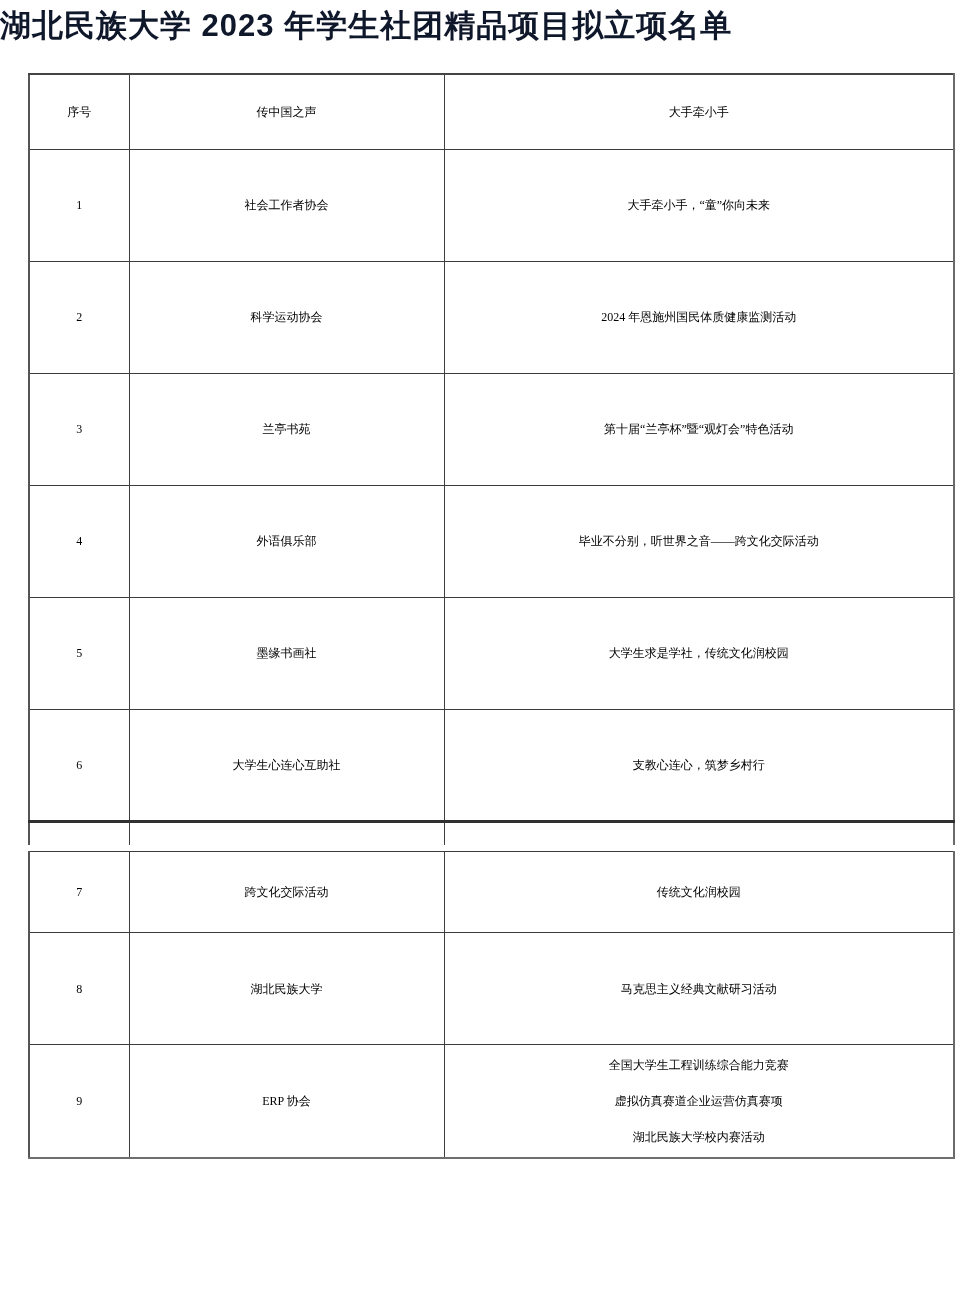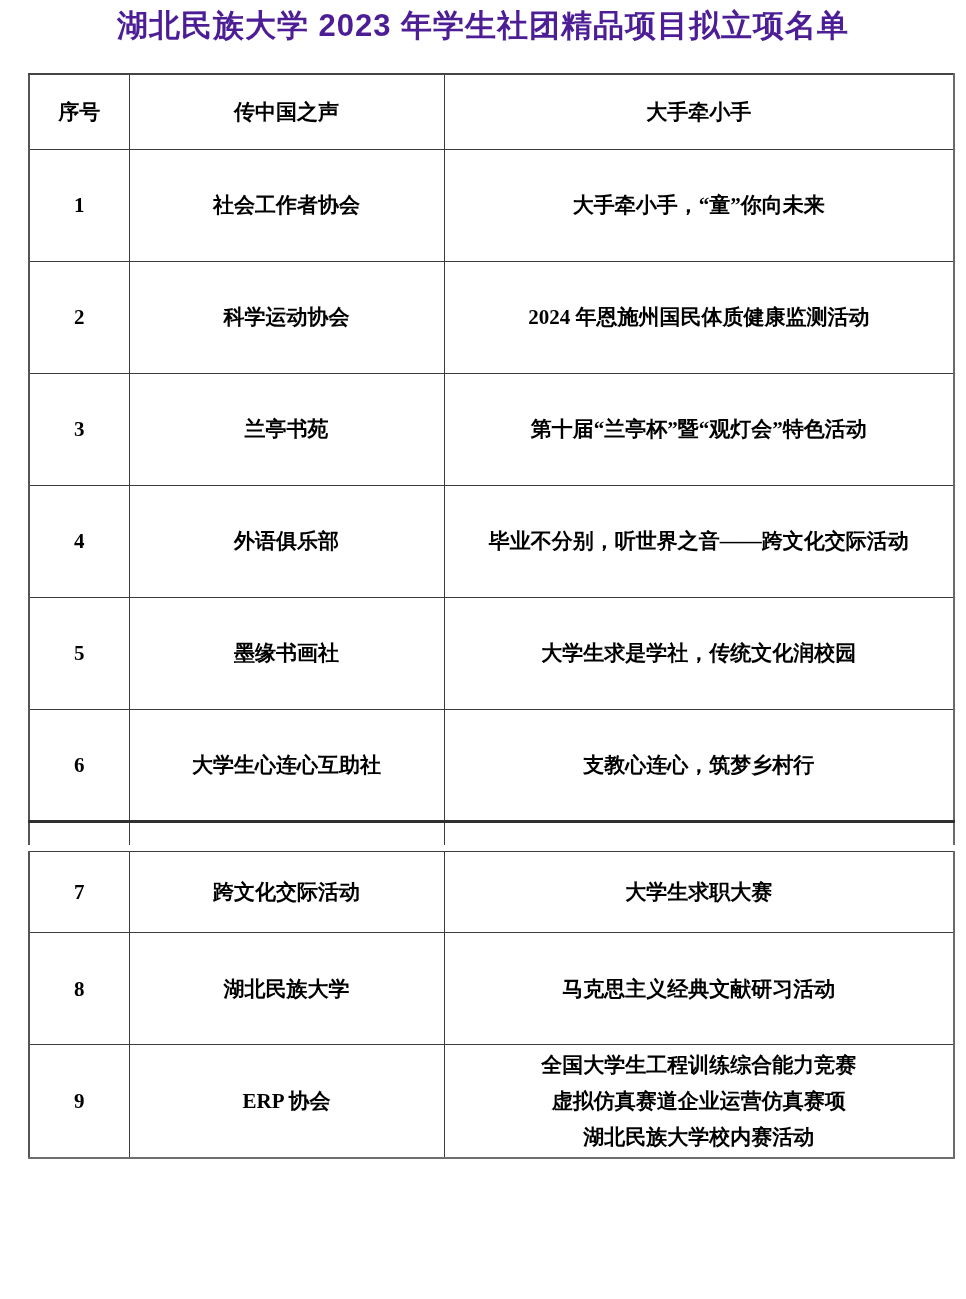--- a/index.html
+++ b/index.html
@@ -10,45 +10,45 @@
   body {
     width: 966px;
     height: 1299px;
     overflow: hidden;
     font-family: "Liberation Serif", "DejaVu Serif", serif;
     color: #000000;
   }
   .page-title {
     margin: 0;
     padding-top: 5px;
-    text-align: center;
+    text-align: left;
     font-family: "Liberation Sans", "DejaVu Sans", sans-serif;
     font-weight: bold;
     font-size: 31px;
     line-height: 41px;
     letter-spacing: 1px;
-    color: #4c1d95;
+    color: #0f172a;
   }
   table.seg {
     border-collapse: collapse;
     table-layout: fixed;
     width: 925px;
     margin-left: 28px;
   }
   table.seg1 { margin-top: 27px; }
   col.c1 { width: 100px; }
   col.c2 { width: 315px; }
   col.c3 { width: 510px; }
   .seg th, .seg td {
     border: 1px solid #3c3c3c;
     text-align: center;
     vertical-align: middle;
     padding: 0 4px;
-    font-size: 21px;
-    font-weight: bold;
+    font-size: 12px;
+    font-weight: normal;
     line-height: 36px;
   }
   table.seg1 {
     border-top: 2px solid #444444;
     border-left: 2px solid #555555;
     border-right: 2px solid #6a6a6a;
     border-bottom: none;
   }
   table.seg2 {
     border-left: 2px solid #555555;
@@ -139,21 +139,21 @@
   <table class="seg seg2">
     <colgroup>
         <col class="c1">
         <col class="c2">
         <col class="c3">
       </colgroup>
     <tbody id="seg2-body">
         <tr>
     <td class="c-idx">7</td>
     <td class="c-club">跨文化交际活动</td>
-    <td class="c-proj">大学生求职大赛</td>
+    <td class="c-proj">传统文化润校园</td>
   </tr>
         <tr>
     <td class="c-idx">8</td>
     <td class="c-club">湖北民族大学</td>
     <td class="c-proj">马克思主义经典文献研习活动</td>
   </tr>
         <tr>
     <td class="c-idx">9</td>
     <td class="c-club">ERP 协会</td>
     <td class="c-proj">全国大学生工程训练综合能力竞赛

